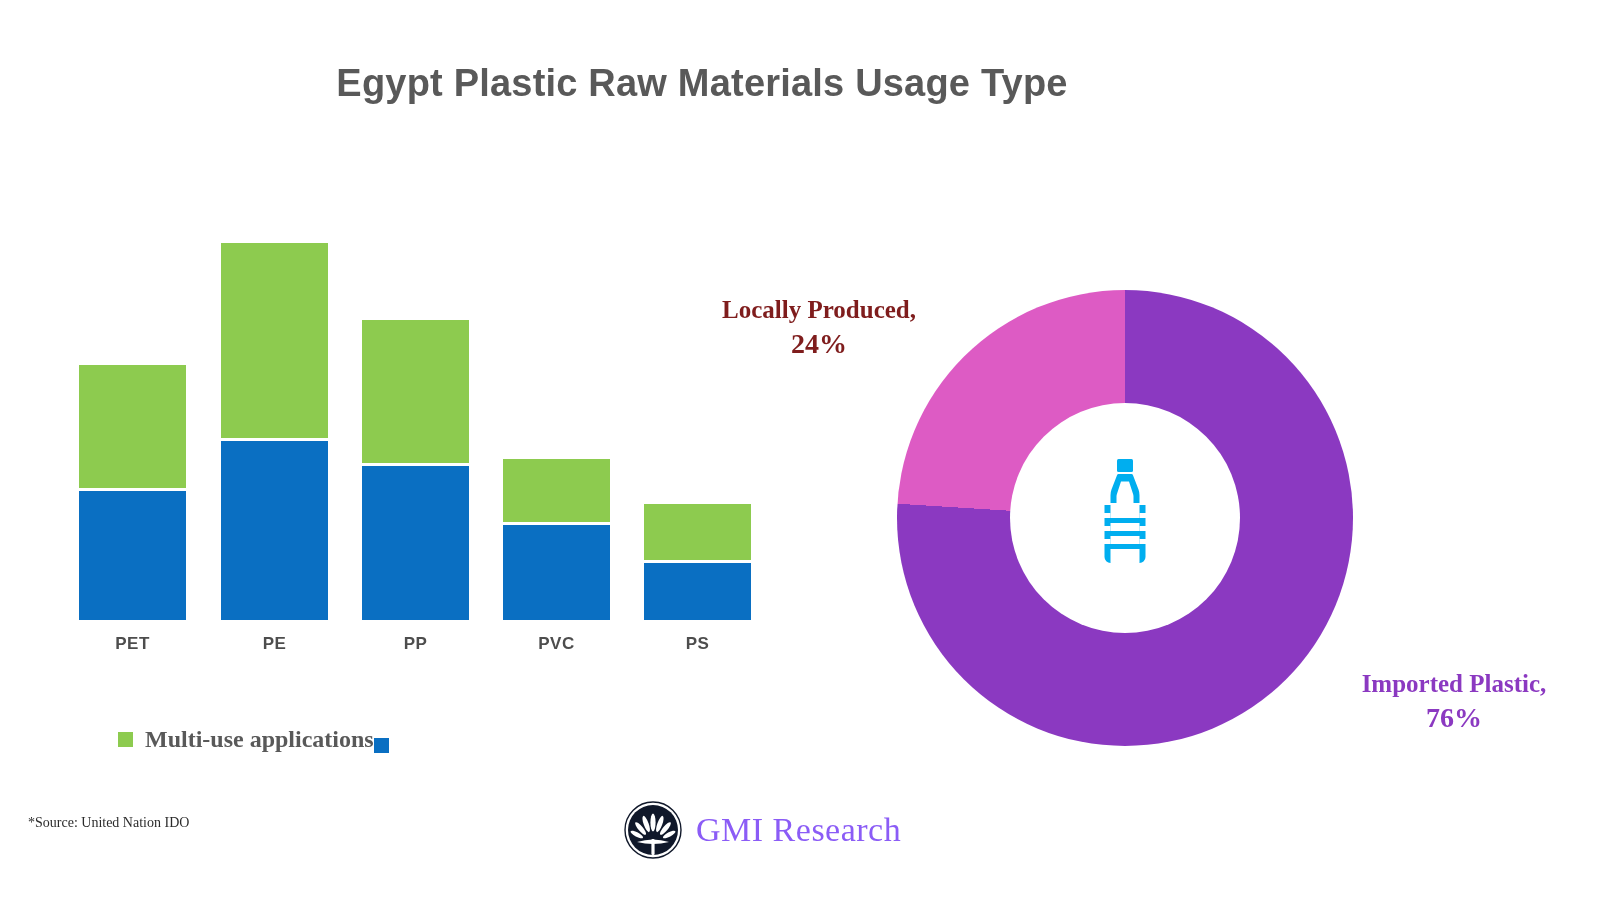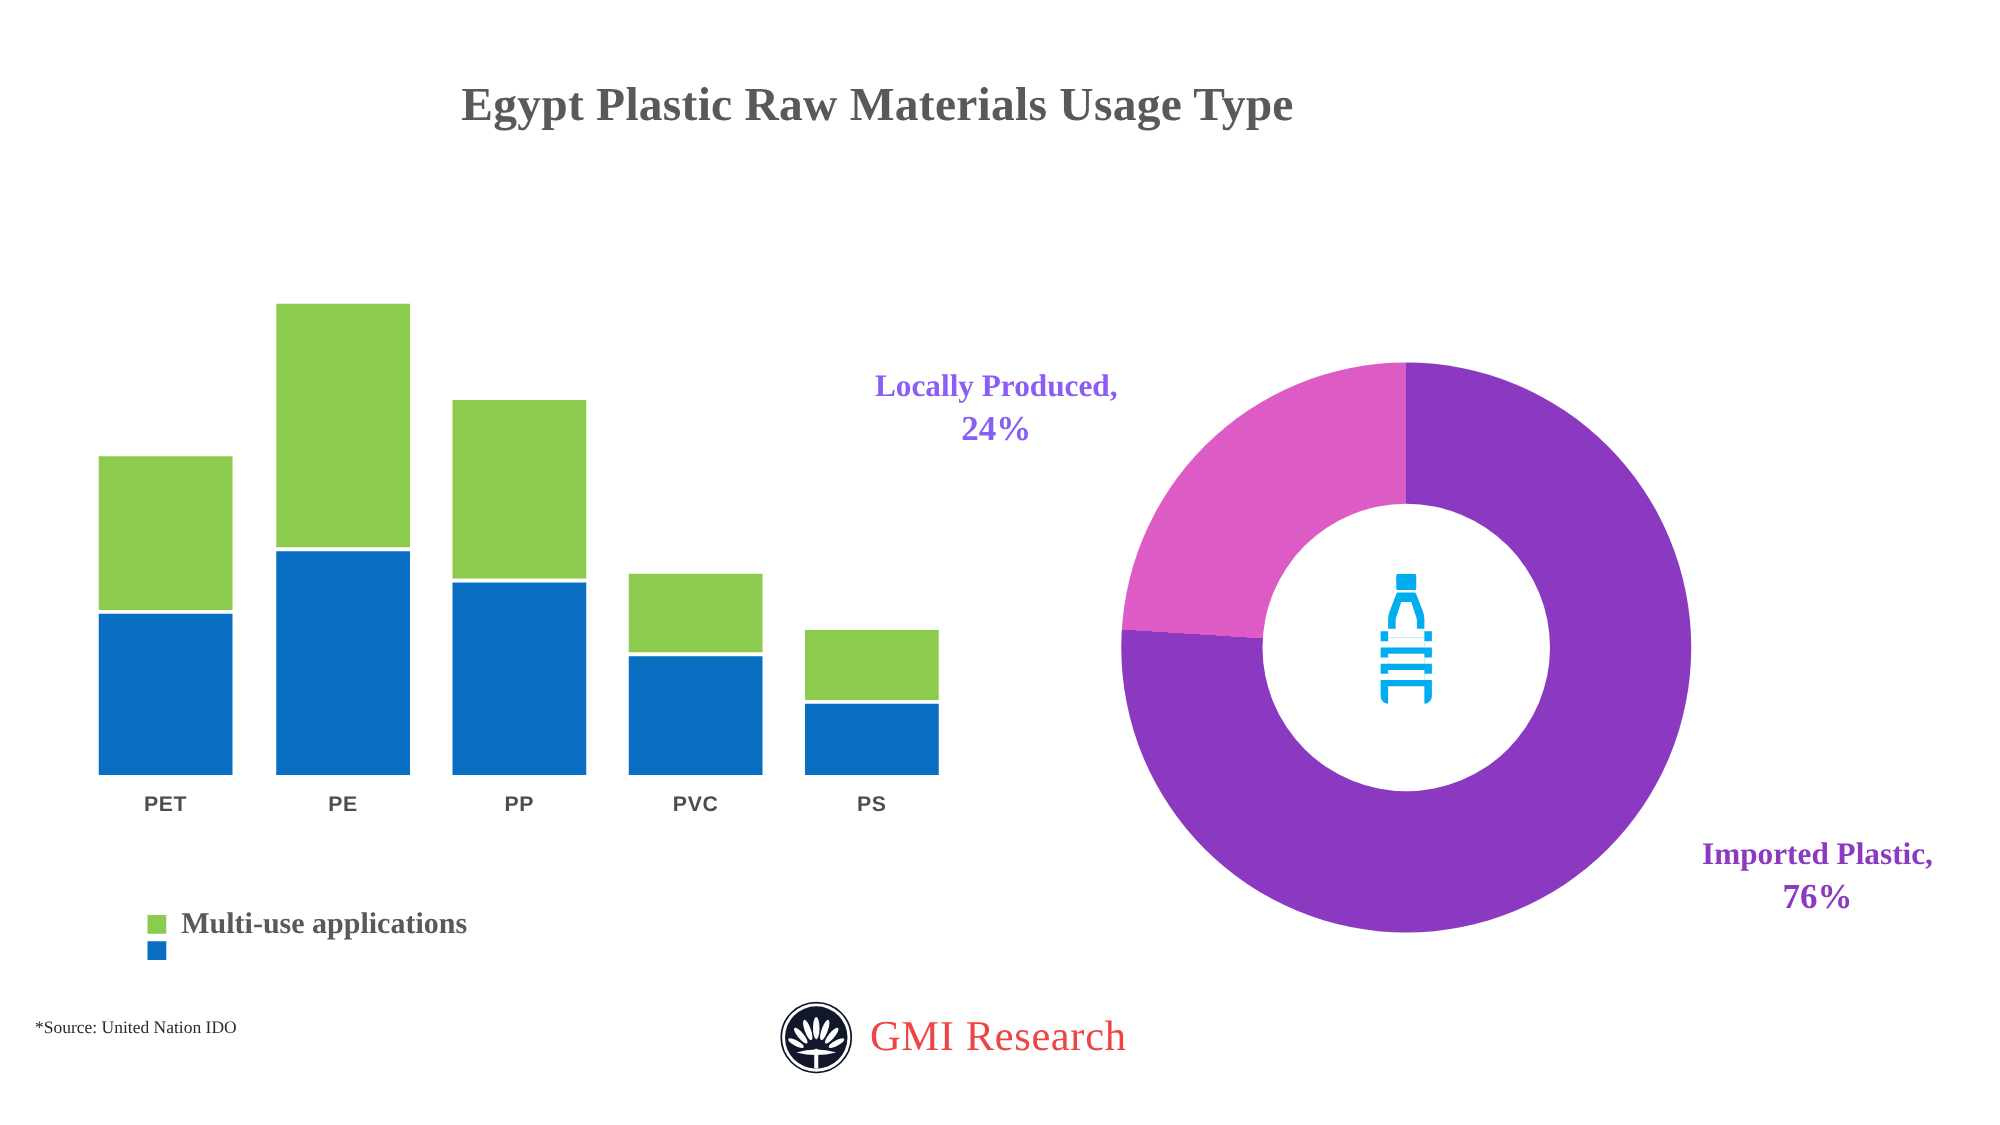--- a/index.html
+++ b/index.html
@@ -18,21 +18,21 @@
     width: 1600px; height: 900px;
     background: #ffffff;
   }
 
   
   #chart-title {
     position: absolute;
     left: 0; top: 62px;
     width: 1404px;
     text-align: center;
-    font-family: Liberation Serif, serif;
+    font-family: Liberation Sans, sans-serif;
     font-weight: bold;
     font-size: 38px;
     color: #595959;
     letter-spacing: 0.2px;
   }
 
   
   #bar-chart {
     position: absolute;
     left: 60px; top: 270px;
@@ -58,22 +58,21 @@
     font-size: 17px;
     color: #4d4d4d;
     letter-spacing: 0.5px;
   }
 
   
   #bar-legend {
     position: absolute;
     left: 118px; top: 726px;
     display: flex;
-    align-items: flex-start;
-    flex-direction: column;
+    align-items: flex-end;
   }
   .legend-item { display: flex; align-items: center; }
   .legend-swatch {
     width: 15px; height: 15px;
     margin-right: 12px;
     display: inline-block;
   }
   .legend-swatch.multi  { background: #8DCB4F; }
   .legend-swatch.single { background: #0A6FC2; }
   .legend-text {
@@ -111,23 +110,23 @@
 
   .donut-label {
     position: absolute;
     font-family: "Liberation Serif", serif;
     font-weight: bold;
     font-size: 25px;
     line-height: 1.26;
     text-align: center;
   }
   #label-local {
-    left: 666px; top: 294px;
+    left: 688px; top: 294px;
     width: 262px;
-    color: #8b5cf6;
+    color: #7f1d1d;
   }
   #label-imported {
     left: 1318px; top: 668px;
     width: 272px;
     color: #8B39C1;
   }
   .pct { font-size: 28px; }
 
   
   #source-note {
@@ -141,21 +140,21 @@
     position: absolute;
     left: 624px; top: 801px;
     display: flex;
     align-items: center;
   }
   #gmi-mark { width: 58px; height: 58px; display: block; }
   #gmi-wordmark {
     margin-left: 14px;
     font-family: "Liberation Serif", serif;
     font-size: 34px;
-    color: #ef4444;
+    color: #8b5cf6;
     letter-spacing: 0.5px;
   }
 </style>
 </head>
 <body>
 
 <div class="infographic">
 
   <div id="chart-title">Egypt Plastic Raw Materials Usage Type</div>
 

